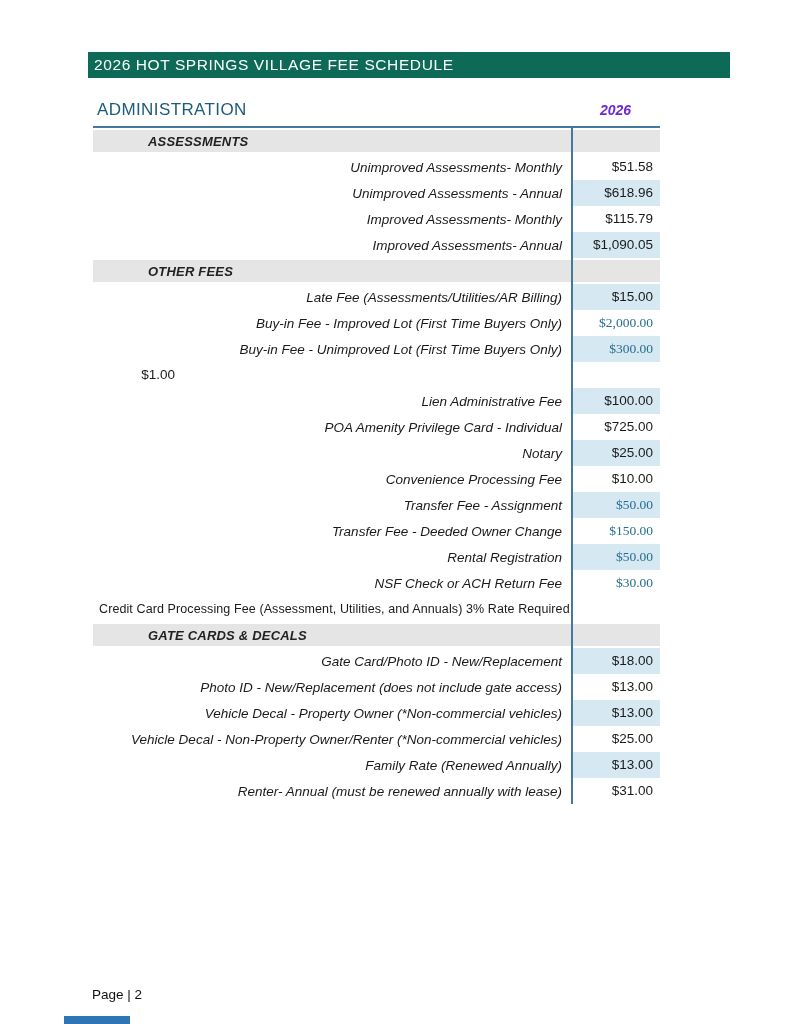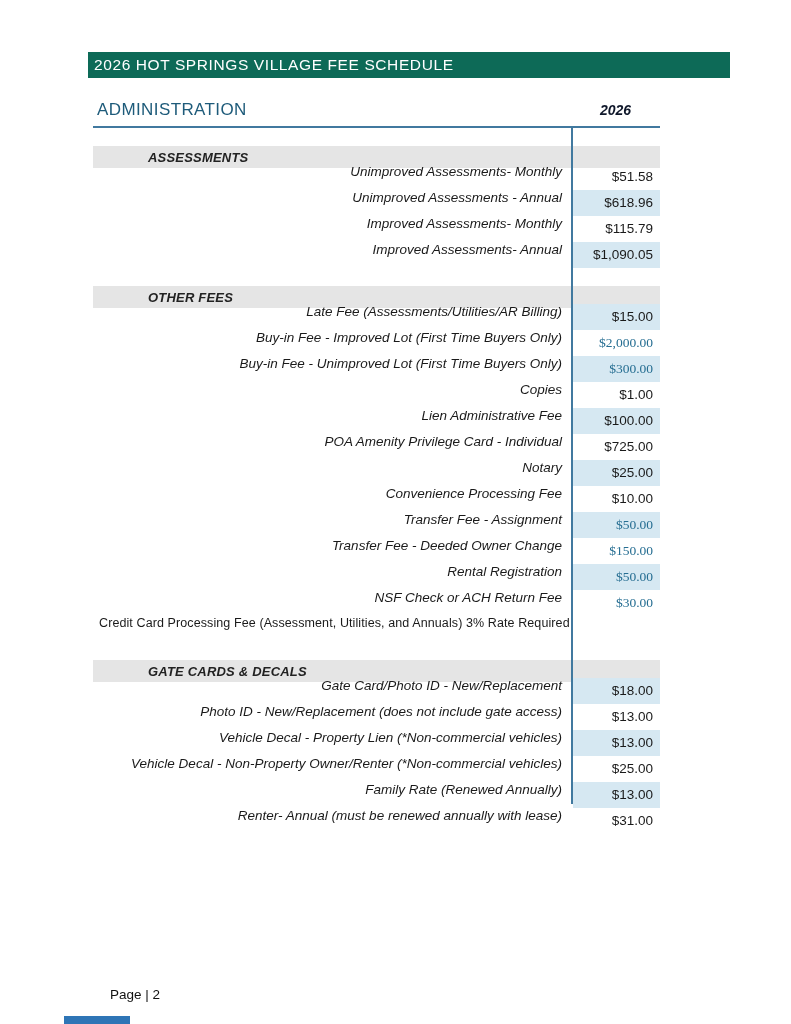--- a/index.html
+++ b/index.html
@@ -19,58 +19,58 @@
     position:absolute;left:88px;top:52px;width:642px;height:26px;
     background:var(--green);color:#ffffff;font-size:15.5px;letter-spacing:0.6px;
     line-height:26px;padding-left:6px;box-sizing:border-box;white-space:nowrap;
   }
   .admin-title{
     position:absolute;left:97px;top:100px;font-size:17px;letter-spacing:0.4px;
     color:#1e5b7a;
   }
   .year-head{
     position:absolute;left:571px;top:102px;width:89px;text-align:center;
-    font-weight:bold;font-style:italic;font-size:14px;color:#0f172a;
+    font-weight:bold;font-style:italic;font-size:14px;color:#6d28d9;
   }
   .fee-table{
     position:absolute;left:93px;top:126px;width:567px;
     border-top:2px solid var(--line);box-sizing:content-box;
   }
   .vline{
     position:absolute;left:478px;top:0;width:2px;height:676px;background:var(--line);
   }
   .frow{
-    display:flex;height:26px;position:relative;
+    display:flex;height:26px;align-items:center;position:relative;
   }
   .frow .flabel{
     width:478px;box-sizing:border-box;text-align:right;padding-right:9px;
     font-style:italic;font-size:13.5px;white-space:nowrap;
   }
   .frow .fvalue{
     width:87px;margin-left:2px;box-sizing:border-box;text-align:right;
     padding-right:7px;font-size:13.5px;height:26px;line-height:26px;white-space:nowrap;
   }
   .frow .fvalue.shade{background:var(--cellblue);}
   .frow .fvalue.teal{color:var(--teal);font-family:Liberation Serif, serif;}
   .frow.note .flabel{
     font-style:normal;text-align:left;padding-left:6px;font-size:12.5px;
     letter-spacing:0.1px;
   }
   .secrow{
-    height:26px;padding:18px 0;box-sizing:border-box;
+    height:26px;padding:2px 0;box-sizing:border-box;
   }
   .secrow .secband{
     height:22px;background:var(--gray);display:flex;align-items:center;
   }
   .secrow .secname{
     padding-left:55px;font-weight:bold;font-style:italic;font-size:13px;
     color:#222;letter-spacing:0.2px;
   }
   .footer{
-    position:absolute;left:110px;top:987px;font-size:13.5px;color:#111;
+    position:absolute;left:92px;top:987px;font-size:13.5px;color:#111;
   }
   .bottom-accent{
     position:absolute;left:64px;top:1016px;width:66px;height:8px;
     background:#2e75b6;
   }
 </style>
 </head>
 <body>
 
 <div class="titlebar">
@@ -115,21 +115,20 @@
       </div>
       <div class="frow">
         <div class="flabel">Buy-in Fee - Improved Lot (First Time Buyers Only)</div>
         <div class="fvalue teal">$2,000.00</div>
       </div>
       <div class="frow">
         <div class="flabel">Buy-in Fee - Unimproved Lot (First Time Buyers Only)</div>
         <div class="fvalue shade teal">$300.00</div>
       </div>
       <div class="frow">
-        <div class="flabel">Copies</div>
         <div class="fvalue">$1.00</div>
       </div>
       <div class="frow">
         <div class="flabel">Lien Administrative Fee</div>
         <div class="fvalue shade">$100.00</div>
       </div>
       <div class="frow">
         <div class="flabel">POA Amenity  Privilege Card - Individual</div>
         <div class="fvalue">$725.00</div>
       </div>
@@ -168,21 +167,21 @@
       </div>
       <div class="frow">
         <div class="flabel">Gate Card/Photo ID - New/Replacement</div>
         <div class="fvalue shade">$18.00</div>
       </div>
       <div class="frow">
         <div class="flabel">Photo ID - New/Replacement (does not include gate access)</div>
         <div class="fvalue">$13.00</div>
       </div>
       <div class="frow">
-        <div class="flabel">Vehicle Decal - Property Lien (*Non-commercial vehicles)</div>
+        <div class="flabel">Vehicle Decal - Property Owner (*Non-commercial vehicles)</div>
         <div class="fvalue shade">$13.00</div>
       </div>
       <div class="frow">
         <div class="flabel">Vehicle Decal - Non-Property Owner/Renter (*Non-commercial vehicles)</div>
         <div class="fvalue">$25.00</div>
       </div>
       <div class="frow">
         <div class="flabel">Family Rate (Renewed Annually)</div>
         <div class="fvalue shade">$13.00</div>
       </div>

